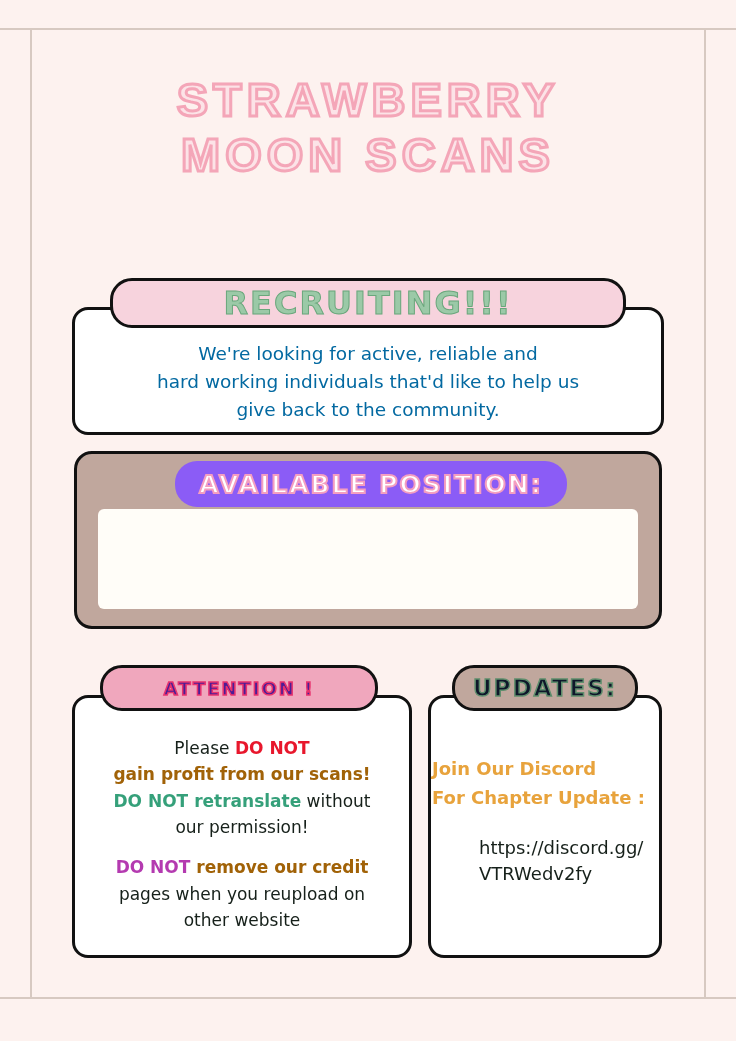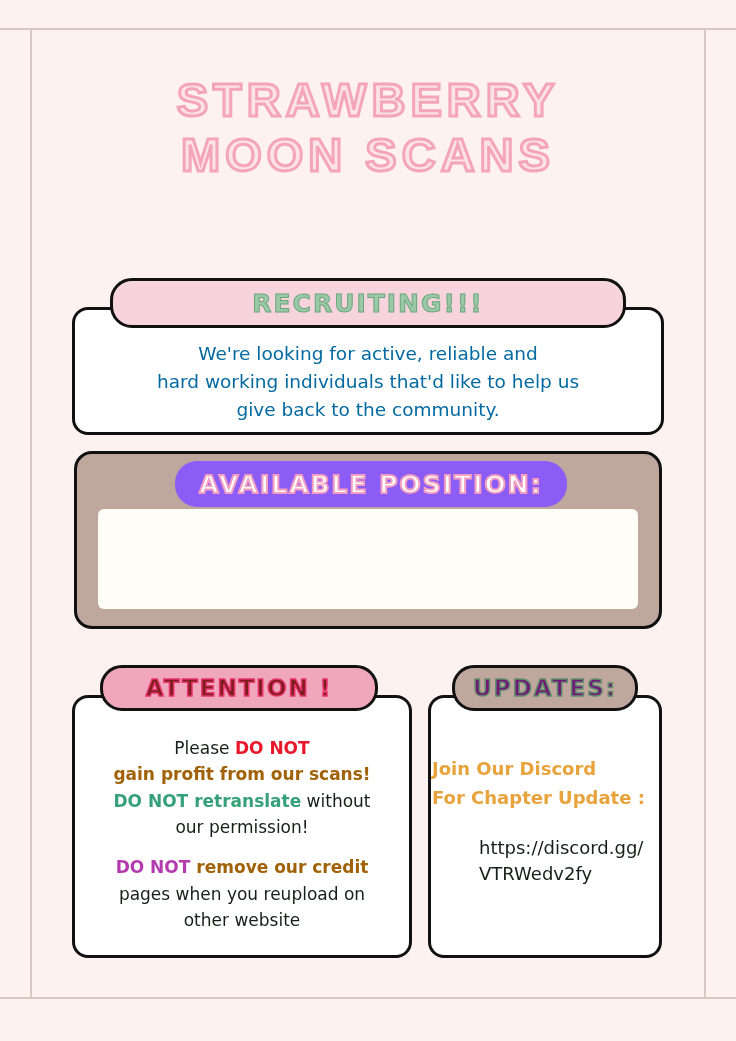--- a/index.html
+++ b/index.html
@@ -86,21 +86,21 @@
     border: 3px solid #111;
     border-radius: 22px;
     box-sizing: border-box;
     display: flex;
     align-items: center;
     justify-content: center;
     z-index: 4;
   }
   .pill-label {
     font-weight: bold;
-    font-size: 25px;
+    font-size: 32px;
     letter-spacing: 2px;
     text-transform: uppercase;
   }
 
   
   #recruit-card {
     left: 72px;
     top: 307px;
     width: 592px;
     height: 128px;
@@ -177,23 +177,23 @@
     height: 263px;
   }
   #attention-pill {
     left: 100px;
     top: 665px;
     width: 278px;
     height: 46px;
     background: #f0a7bd;
   }
   #attention-pill .pill-label {
-    color: #7f1d1d;
+    color: #4c1d95;
     -webkit-text-stroke: 1.5px #e8336e;
-    font-size: 23px;
+    font-size: 18px;
   }
   #attention-text {
     position: absolute;
     left: 80px;
     top: 735px;
     width: 324px;
     text-align: center;
     font-size: 17px;
     line-height: 1.55;
     color: #16201a;
@@ -212,21 +212,21 @@
     height: 263px;
   }
   #updates-pill {
     left: 452px;
     top: 665px;
     width: 186px;
     height: 46px;
     background: #c0a79d;
   }
   #updates-pill .pill-label {
-    color: #701a75;
+    color: #0f172a;
     -webkit-text-stroke: 1.5px #5f8e6d;
     font-size: 23px;
   }
   #updates-text {
     position: absolute;
     left: 432px;
     top: 755px;
     width: 226px;
     text-align: left;
     font-size: 18px;

